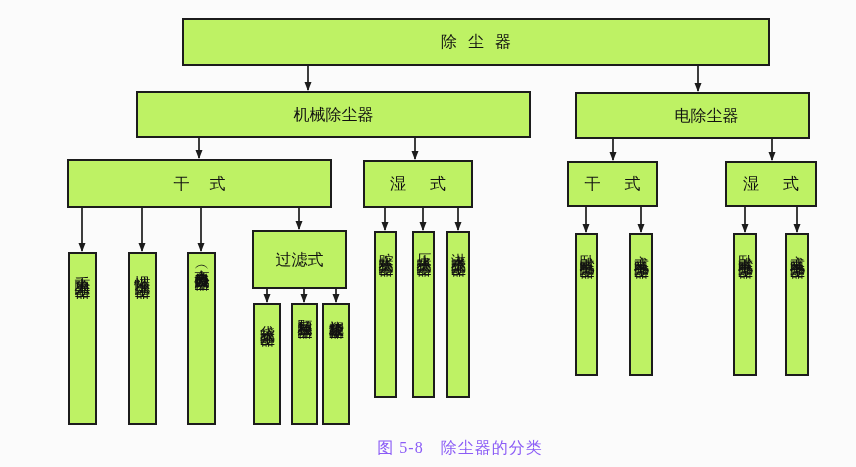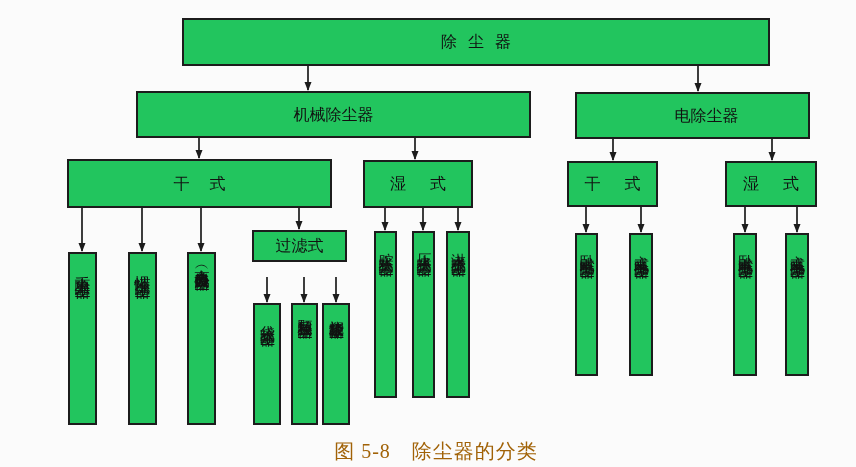--- a/index.html
+++ b/index.html
@@ -3,37 +3,37 @@
 <meta charset="utf-8">
 <style>
   html,body{margin:0;padding:0;background:#fbfbfb;}
   .stage{
     position:relative;width:856px;height:467px;background:#fbfbfb;
     font-family:"Liberation Serif","DejaVu Serif",serif;color:#111;
     overflow:hidden;
   }
   .stage svg{position:absolute;left:0;top:0;}
   .hbox,.vbox{
-    position:absolute;box-sizing:border-box;background:#22c55e;
+    position:absolute;box-sizing:border-box;background:#bef264;
     border:2px solid #1c1c1c;
   }
   .hbox{display:flex;align-items:center;justify-content:center;font-size:16px;line-height:1;}
   .vbox{display:flex;justify-content:center;}
   .vtext{
     writing-mode:vertical-rl;text-orientation:mixed;
     font-size:15px;line-height:1;letter-spacing:2px;padding-top:8px;
   }
   .vbox.big .vtext{font-size:16px;letter-spacing:2px;padding-top:9px;}
   .vbox.tight .vtext{font-size:15px;letter-spacing:1px;padding-top:3px;}
   .sp1{letter-spacing:11px;margin-right:-11px;}  
   .sp2{letter-spacing:20px;margin-right:-20px;}  
   .sp3{letter-spacing:24px;margin-right:-24px;}  
   .caption{
-    position:absolute;top:438px;left:436px;transform:translateX(-50%);
-    font-size:20px;letter-spacing:1px;white-space:nowrap;color:#a16207;
+    position:absolute;top:438px;left:460px;transform:translateX(-50%);
+    font-size:16px;letter-spacing:1px;white-space:nowrap;color:#8b5cf6;
   }
 </style>
 </head>
 <body>
 
 <div class="stage">
 
   <svg width="856" height="467" aria-hidden="true">
     <defs>
       <marker id="arr" markerUnits="userSpaceOnUse" markerWidth="9" markerHeight="8" refX="8" refY="3.5" orient="auto">
@@ -81,21 +81,21 @@
   <div class="hbox" style="left:363px;top:160px;width:110px;height:48px;">
     <span class="sp3">湿式</span>
   </div>
   <div class="hbox" style="left:567px;top:161px;width:91px;height:46px;">
     <span class="sp3">干式</span>
   </div>
   <div class="hbox" style="left:725px;top:161px;width:92px;height:46px;">
     <span class="sp3">湿式</span>
   </div>
 
-  <div class="hbox" style="left:252px;top:230px;width:95px;height:32px;">
+  <div class="hbox" style="left:252px;top:230px;width:95px;height:59px;">
     <span>过滤式</span>
   </div>
 
   <div class="vbox big" style="left:68px;top:252px;width:29px;height:173px;">
     <span class="vtext">重力除尘器</span>
   </div>
   <div class="vbox big" style="left:128px;top:252px;width:29px;height:173px;">
     <span class="vtext">惯性除尘器</span>
   </div>
   <div class="vbox tight" style="left:187px;top:252px;width:29px;height:173px;">

